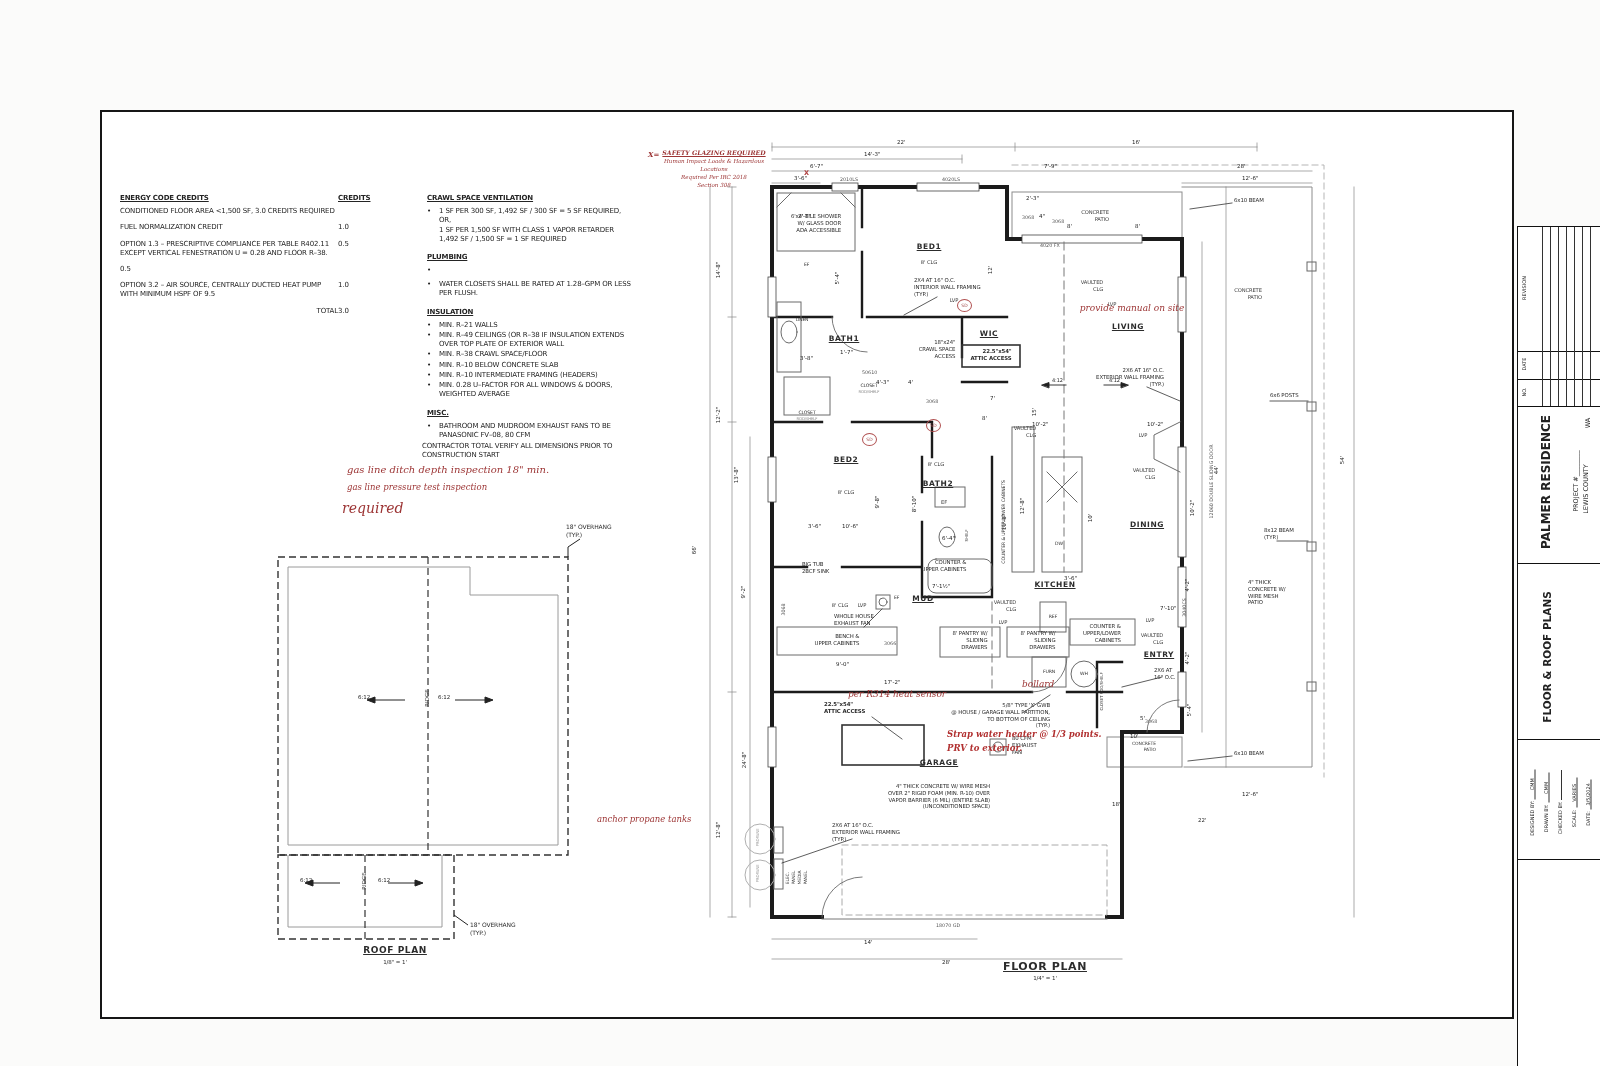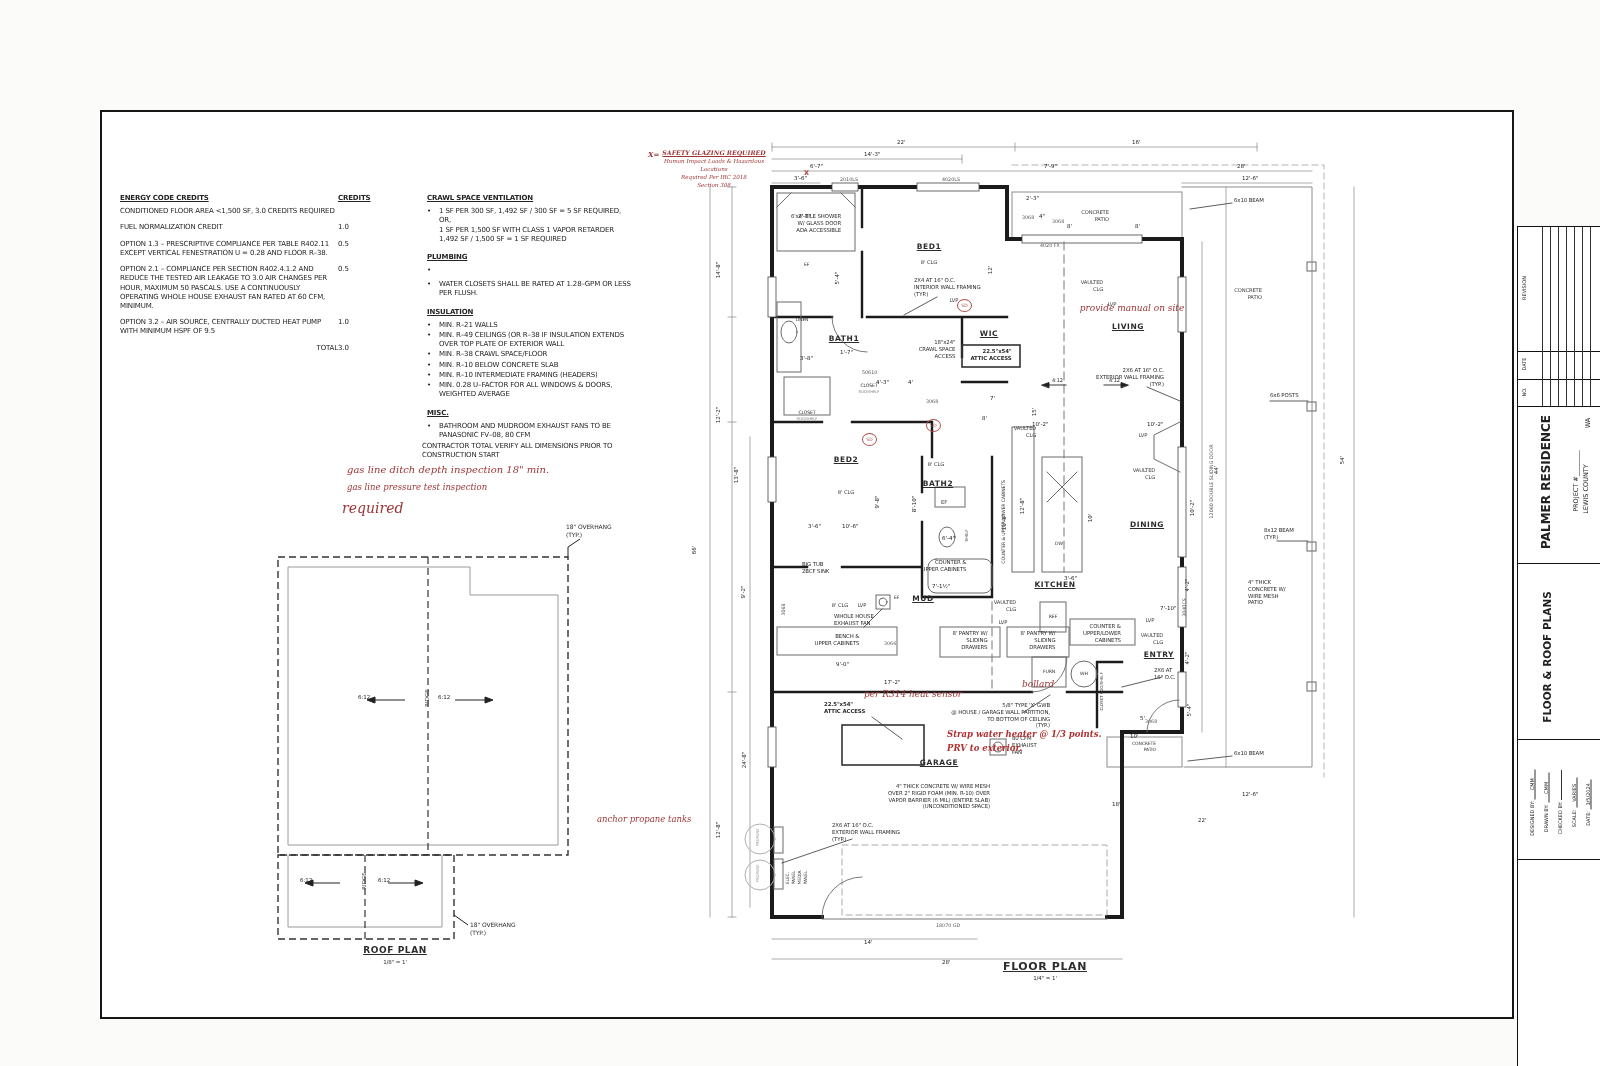--- a/index.html
+++ b/index.html
@@ -63,25 +63,20 @@
     <div class="erow">
       <span class="txt">FUEL NORMALIZATION CREDIT</span>
       <span class="cr">1.0</span>
       </div>
     <div class="erow">
       <span class="txt">OPTION 1.3 – PRESCRIPTIVE COMPLIANCE PER TABLE R402.11
 EXCEPT VERTICAL FENESTRATION U = 0.28 AND FLOOR R–38.</span>
       <span class="cr">0.5</span>
       </div>
     <div class="erow">
-      <span class="txt">OPTION 2.1 – COMPLIANCE PER SECTION R402.4.1.2 AND
-REDUCE THE TESTED AIR LEAKAGE TO 3.0 AIR CHANGES PER
-HOUR, MAXIMUM 50 PASCALS. USE A CONTINUOUSLY
-OPERATING WHOLE HOUSE EXHAUST FAN RATED AT 60 CFM,
-MINIMUM.</span>
       <span class="cr">0.5</span>
       </div>
     <div class="erow">
       <span class="txt">OPTION 3.2 – AIR SOURCE, CENTRALLY DUCTED HEAT PUMP
 WITH MINIMUM HSPF OF 9.5</span>
       <span class="cr">1.0</span>
       </div>
     <div class="erow">
       <span class="txt" style="text-align:right">TOTAL</span>
       <span class="cr">3.0</span>
@@ -394,21 +389,21 @@
     <span class="t ann c" style="left:177px;top:256px;font-size:4.6px">CLOSET</span>
     <span class="t ann c" style="left:177px;top:263px;font-size:3.8px;color:#888">ROD/SHELF</span>
     <span class="t ann c" style="left:115px;top:283px;font-size:4.6px">CLOSET</span>
     <span class="t ann c" style="left:115px;top:290px;font-size:3.8px;color:#888">ROD/SHELF</span>
     <span class="t ann rot" style="left:390px;top:562px;font-size:4px">CLOSET ROD/SHELF</span>
     <span class="t ann rot" style="left:268px;top:406px;font-size:4px">SHELF</span>
     <span class="t ann" style="left:360px;top:250px;font-size:5px">4:12</span>
     <span class="t ann" style="left:417px;top:250px;font-size:5px">4:12</span>
 
     <div class="red c" style="left:440px;top:176px;font-size:9px;position:absolute">provide manual on site</div>
-    <div class="red" style="left:172px;top:562px;font-size:9px">per R314 heat sensor</div>
+    <div class="red" style="left:156px;top:562px;font-size:9px">per R314 heat sensor</div>
     <div class="red" style="left:330px;top:552px;font-size:9px">bollard</div>
     <div class="red redb" style="left:255px;top:602px;font-size:8.5px">Strap water heater @ 1/3 points.</div>
     <div class="red redb" style="left:255px;top:616px;font-size:8.5px">PRV to exterior.</div>
 
     <div id="fp-labels" style="position:absolute;left:0;top:0;width:100%;height:100%">
         <span class="dim" style="left: 205px; top: 12px;">22'</span>
         <span class="dim" style="left: 440px; top: 12px;">16'</span>
         <span class="dim" style="left: 172px; top: 24px;">14'-3"</span>
         <span class="dim" style="left: 118px; top: 36px;">6'-7"</span>
         <span class="dim" style="left: 352px; top: 36px;">7'-9"</span>

